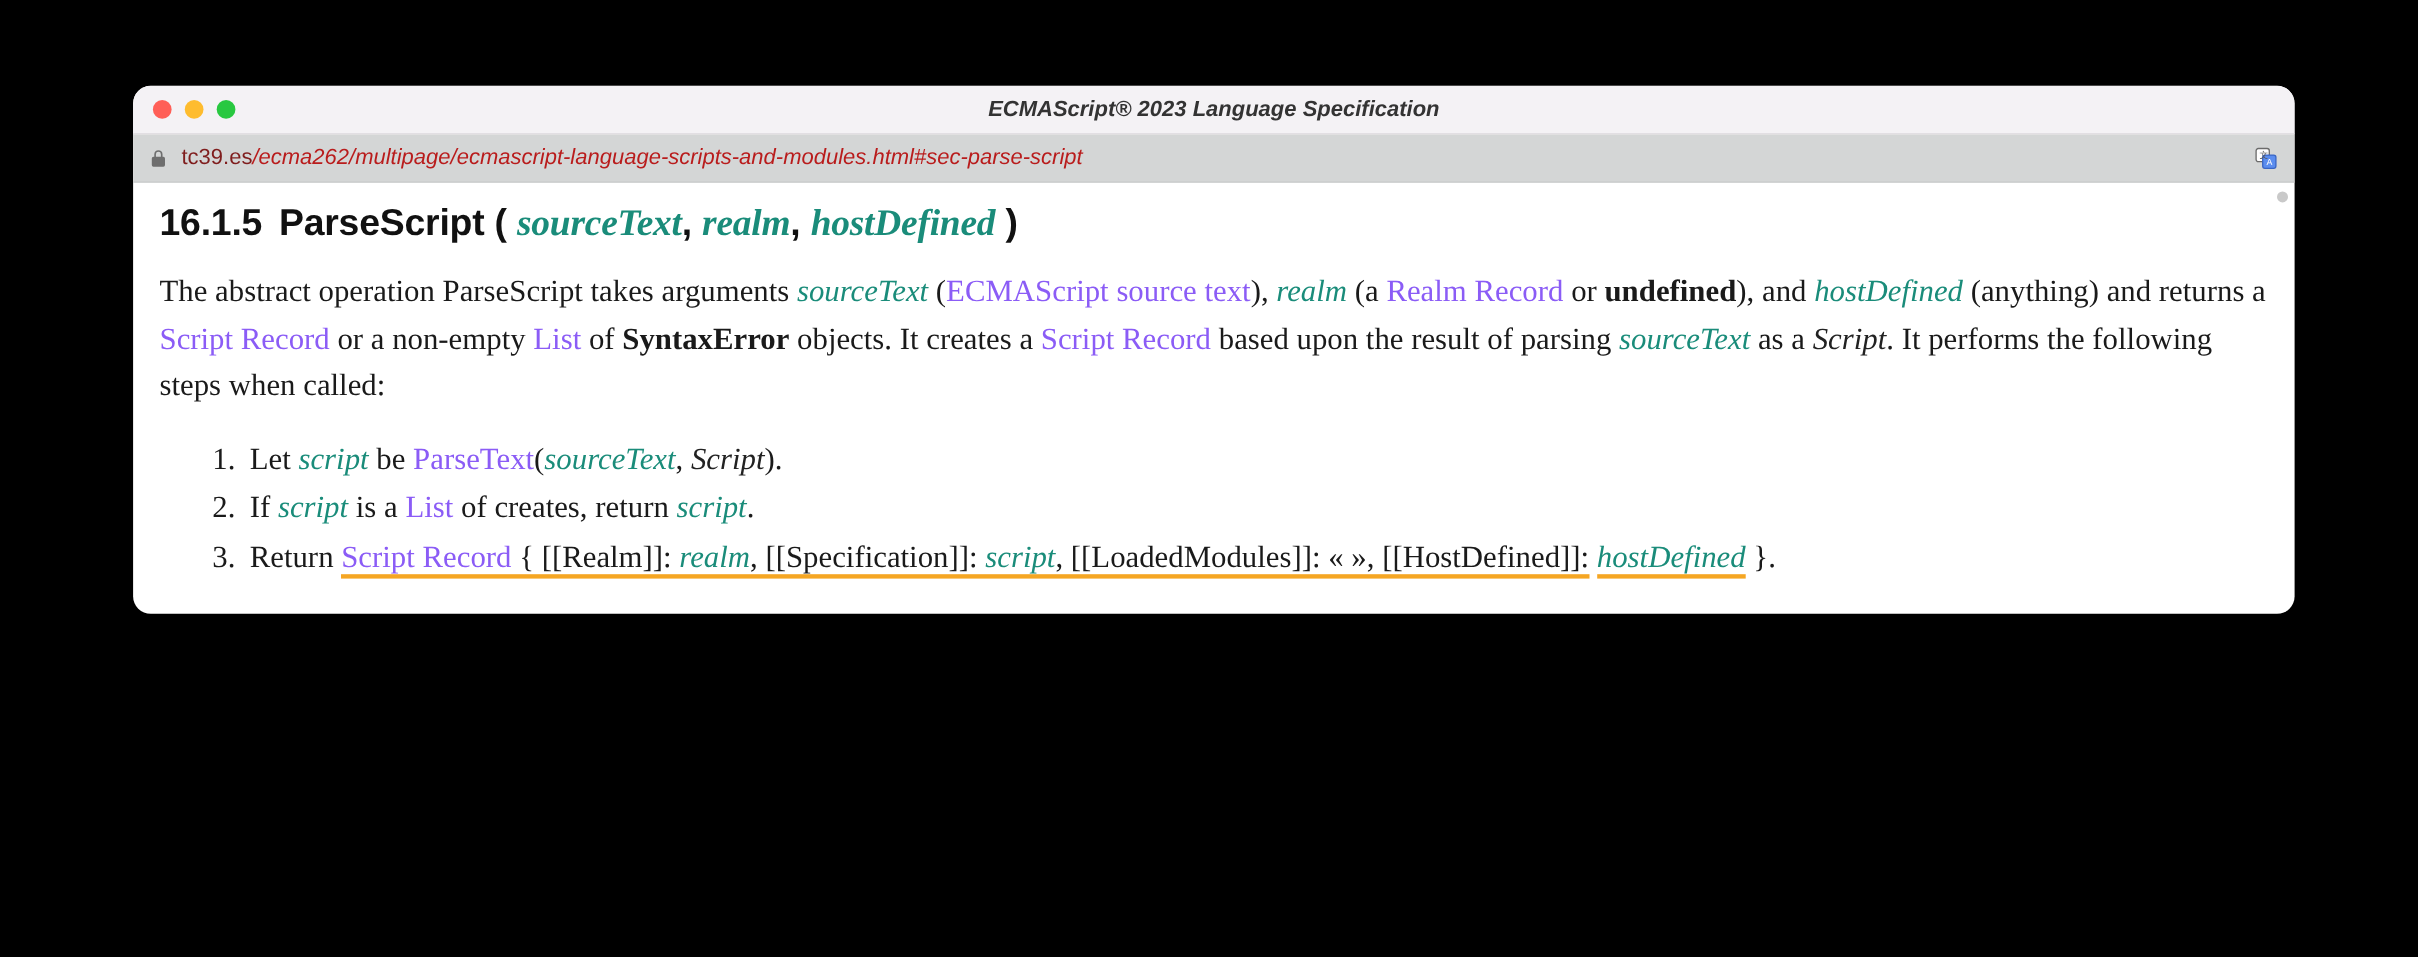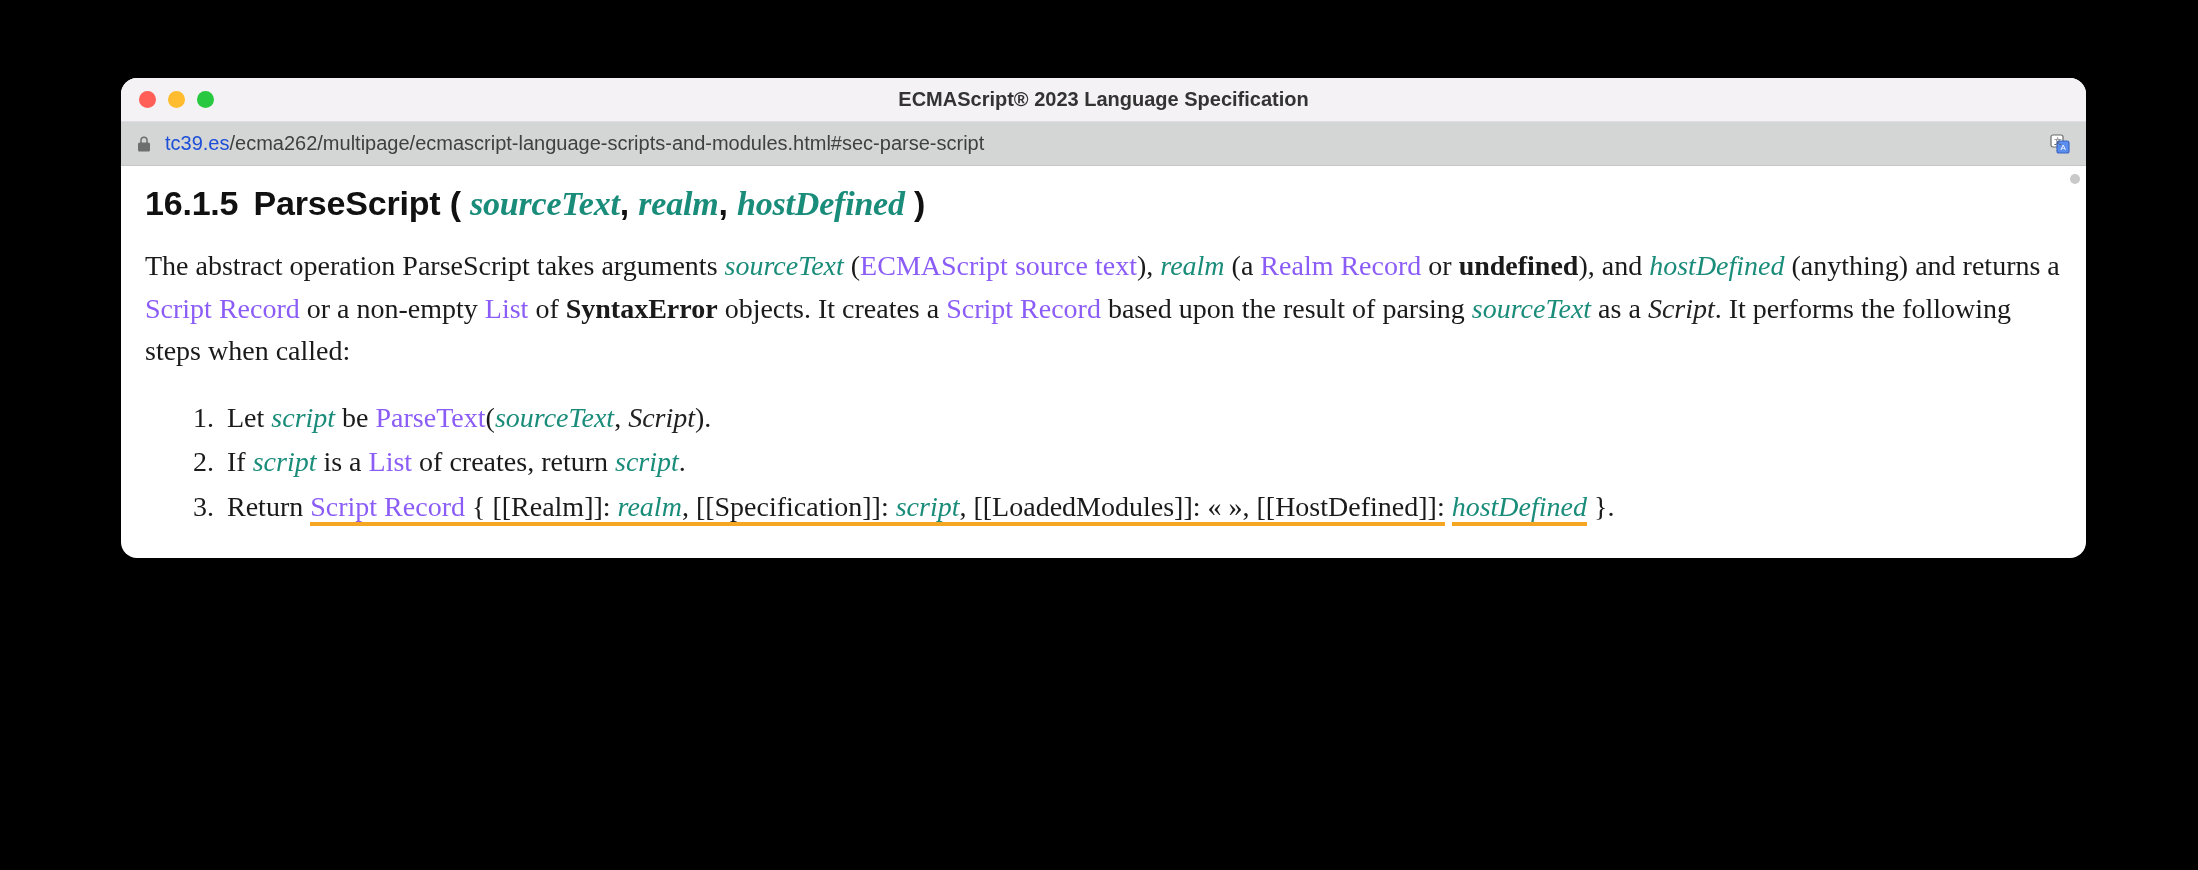--- a/index.html
+++ b/index.html
@@ -20,20 +20,21 @@
       box-shadow: 0 30px 80px rgba(0,0,0,0.6);
       overflow: hidden;
     }
     .titlebar {
       height: 44px;
       background: #f4f2f5;
       border-bottom: 1px solid #e0dde2;
       display: flex;
       align-items: center;
       position: relative;
+      font-style: italic;
     }
     .traffic {
       display: flex;
       gap: 12px;
       padding-left: 18px;
     }
     .tl-btn {
       width: 17px; height: 17px; border-radius: 50%;
     }
     .tl-close { background: #ff5f57; }
@@ -57,22 +58,22 @@
       padding: 0 14px;
       gap: 12px;
       font-size: 20px;
       color: #444;
     }
     .lock {
       width: 18px; height: 18px;
       fill: #6e6e6e;
       flex-shrink: 0;
     }
-    .url-domain { color: #1d4ed8; }
-    .url-path { color: #404040; }
+    .url-domain { color: #7f1d1d; }
+    .url-path { color: #b91c1c; font-style: italic; }
     .translate {
       margin-left: auto;
       width: 24px; height: 24px;
       flex-shrink: 0;
     }
     .content {
       padding: 18px 24px 28px 24px;
       font-family: "Palatino Linotype", "Book Antiqua", Palatino, Georgia, serif;
       color: #222;
       position: relative;

